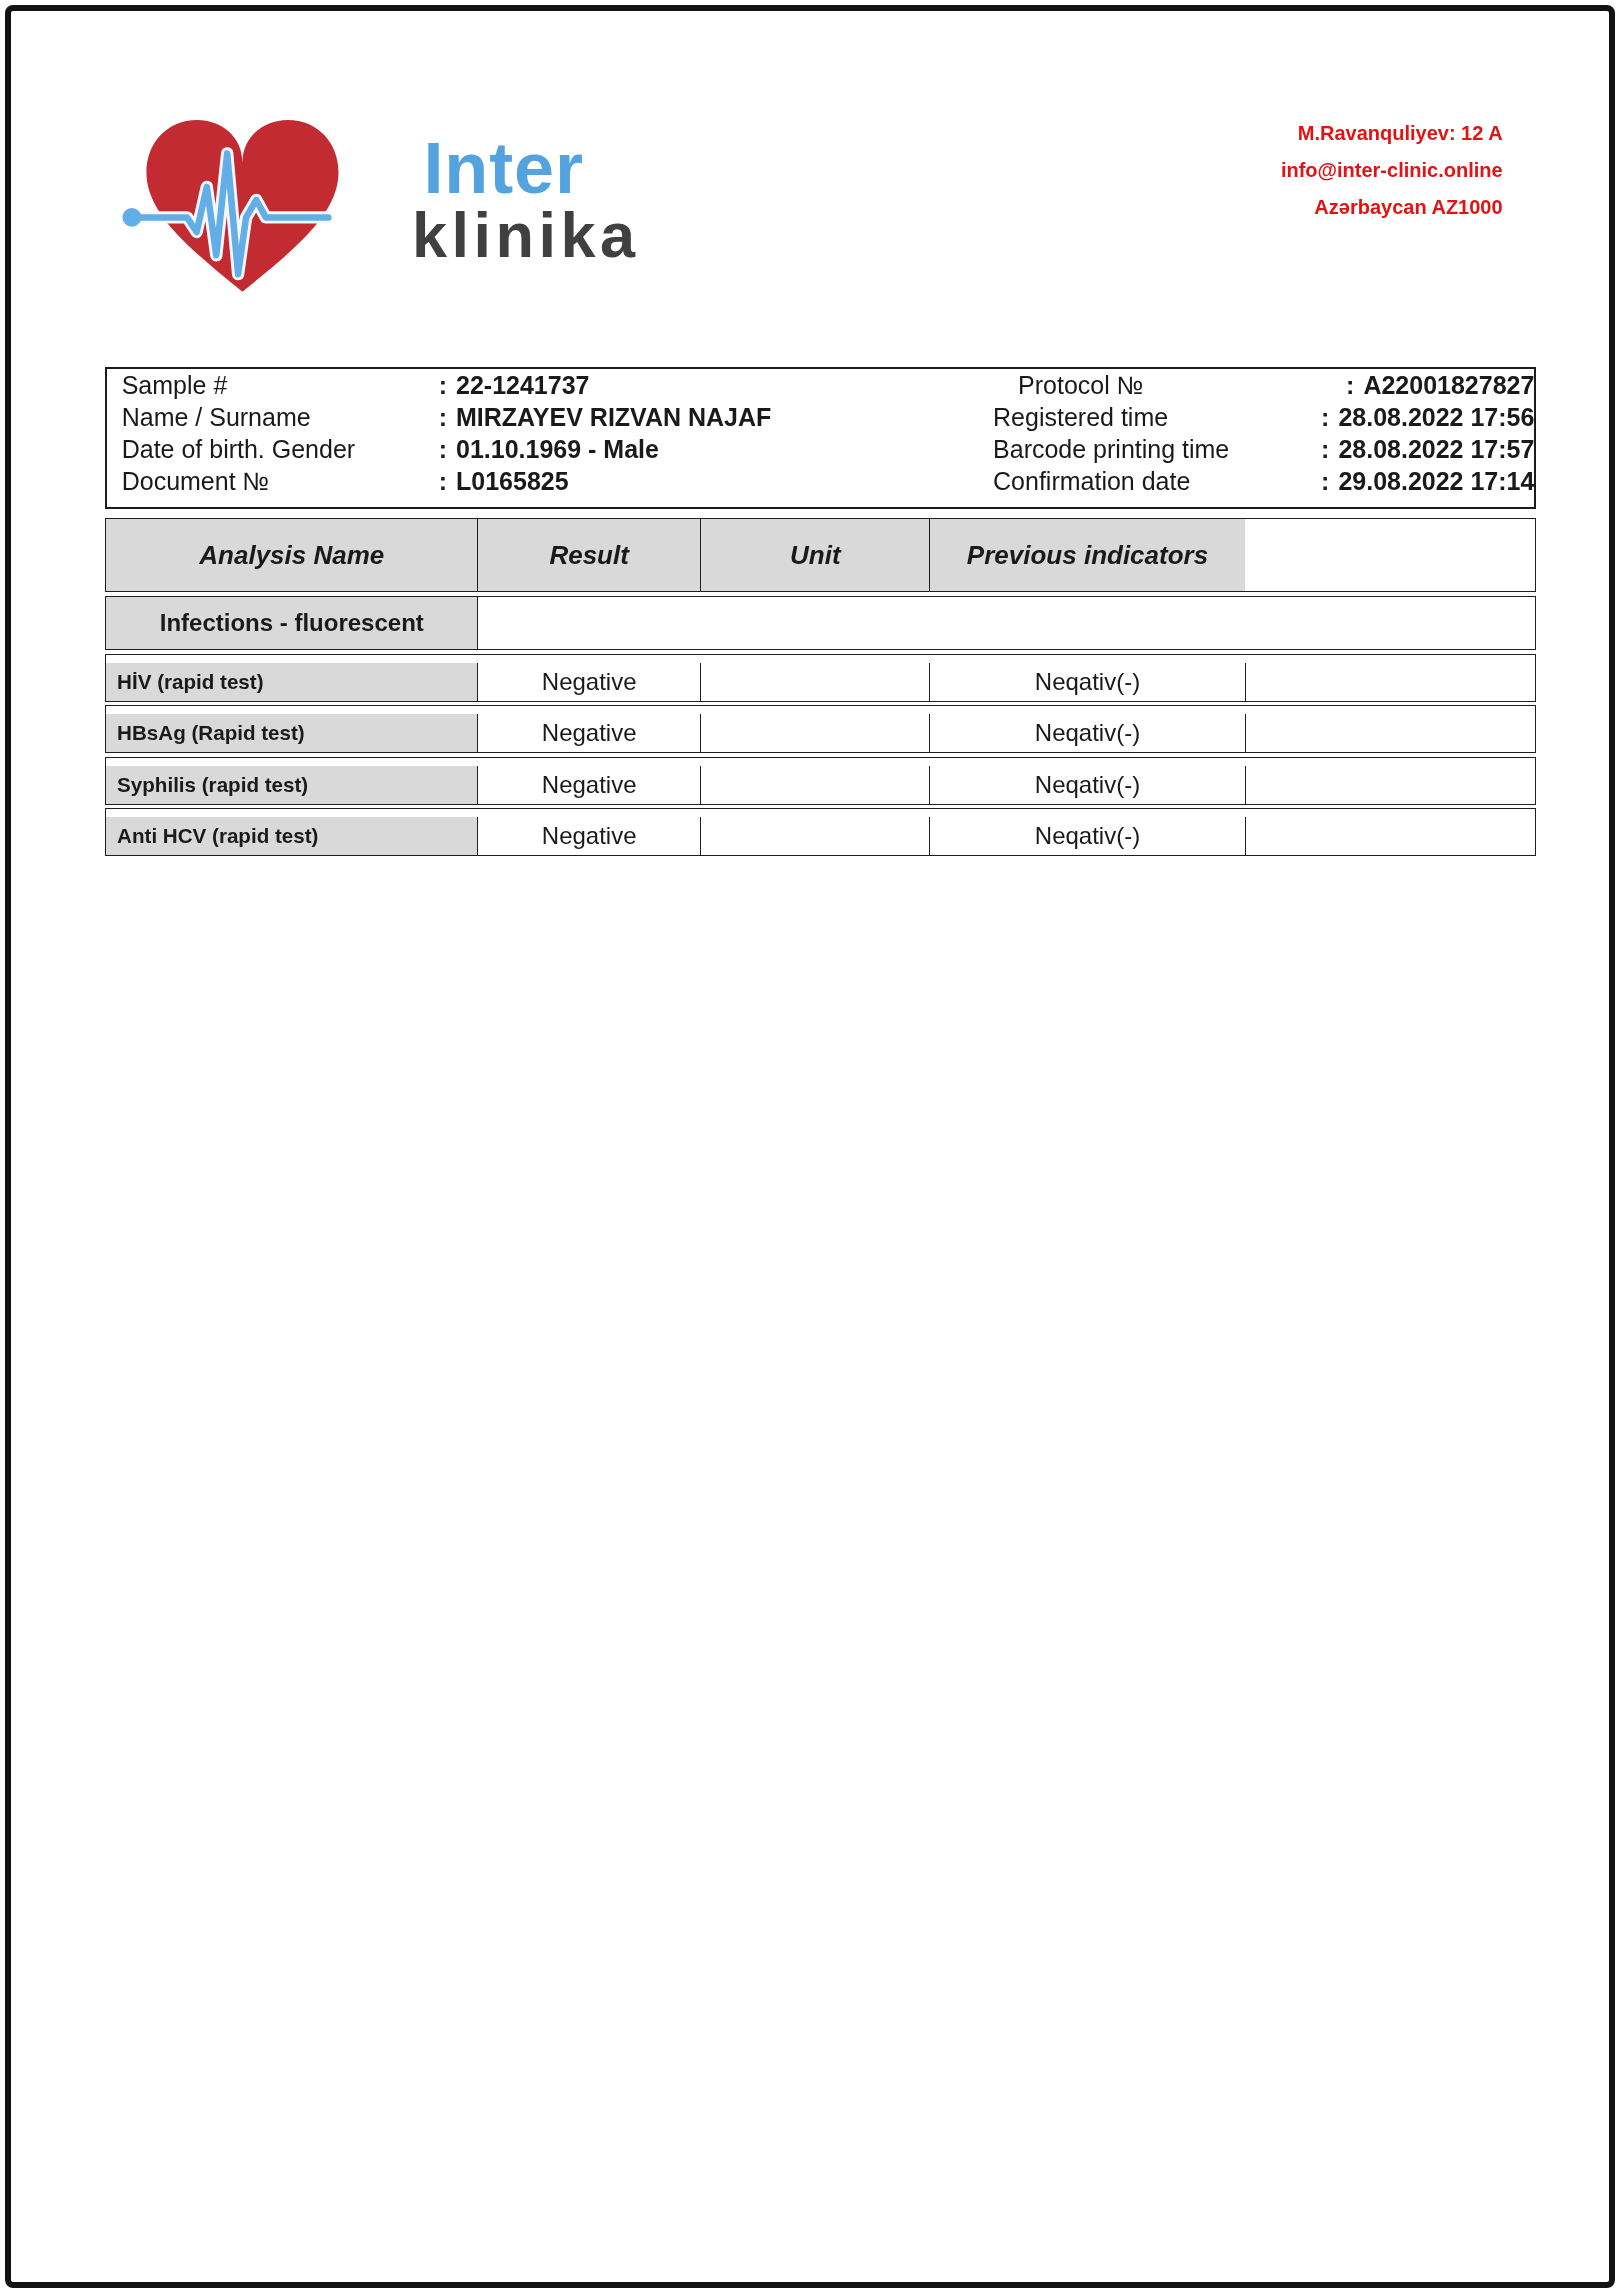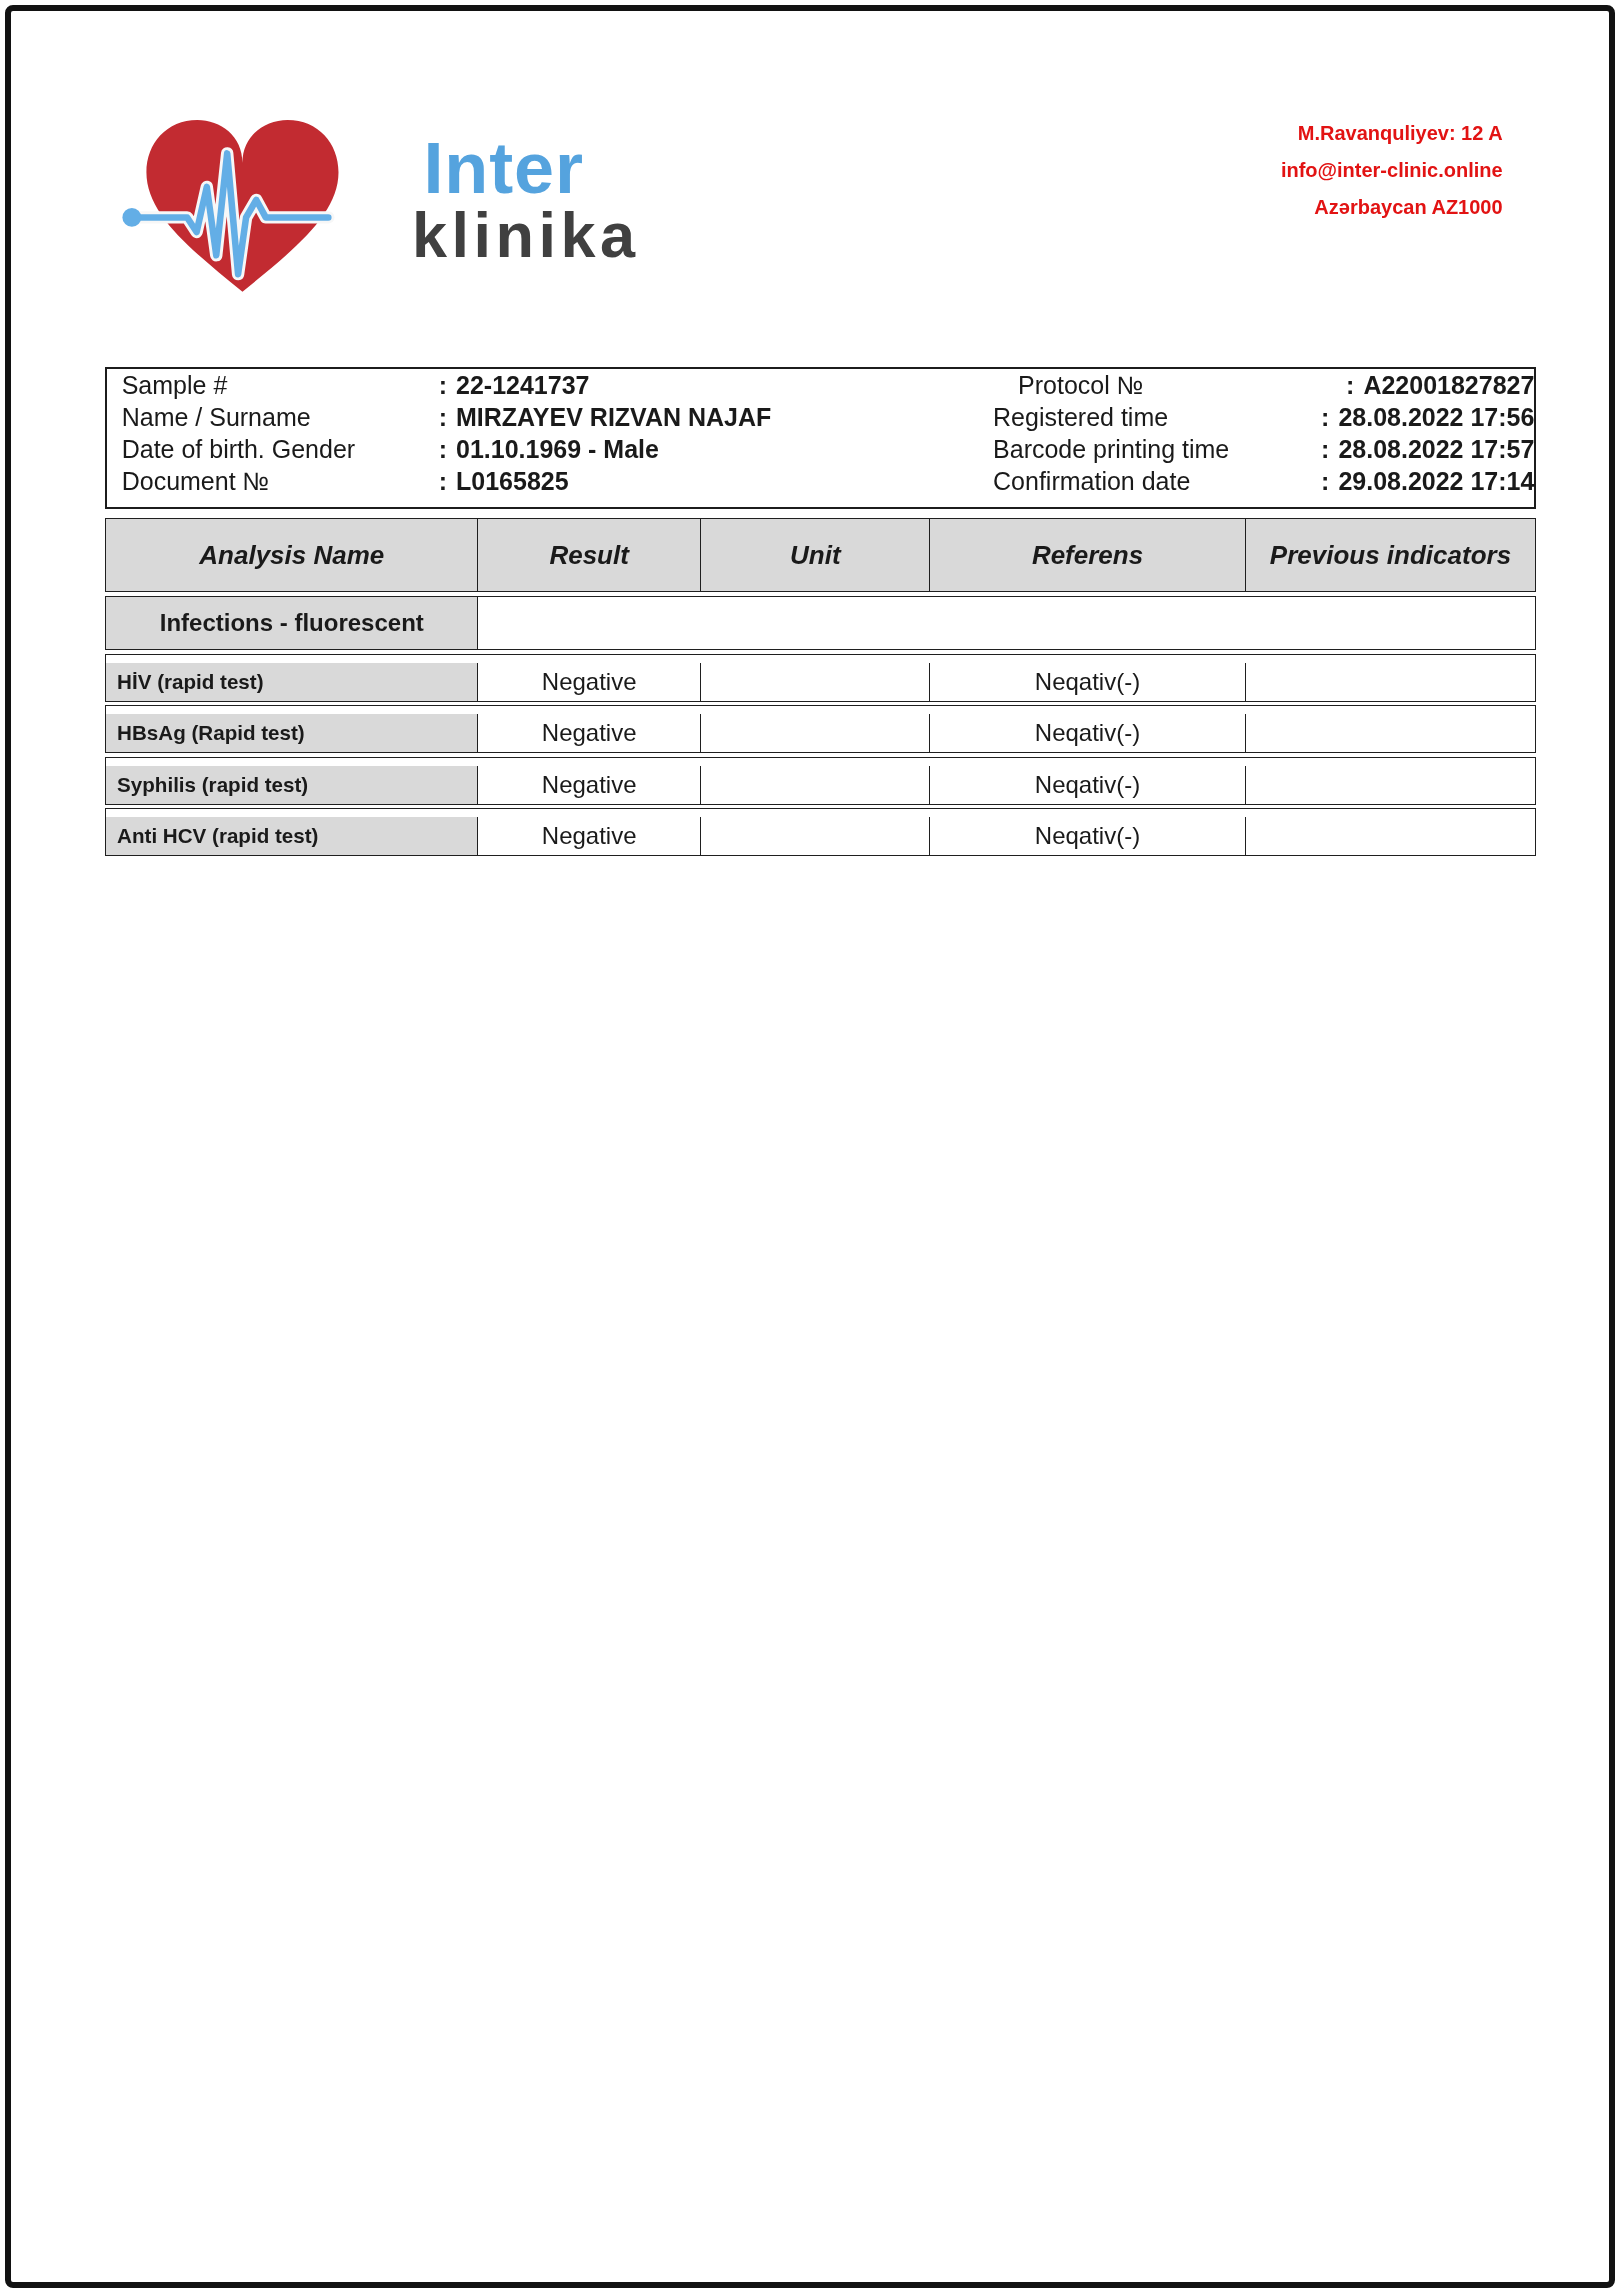--- a/index.html
+++ b/index.html
@@ -163,21 +163,20 @@
       </div>
     </div>
   </div>
 
   <div class="results">
 
     <div class="t-row head">
       <div class="t-cell gray">Analysis Name</div>
       <div class="t-cell gray">Result</div>
       <div class="t-cell gray">Unit</div>
-      <div class="t-cell gray">Referens</div>
       <div class="t-cell gray">Previous indicators</div>
     </div>
 
     <div class="t-row section">
       <div class="t-cell gray section-title">Infections - fluorescent</div>
       <div class="t-cell"></div>
     </div>
 
     <div class="t-row data">
       <div class="t-cell gray name-cell">HİV (rapid test)</div>

